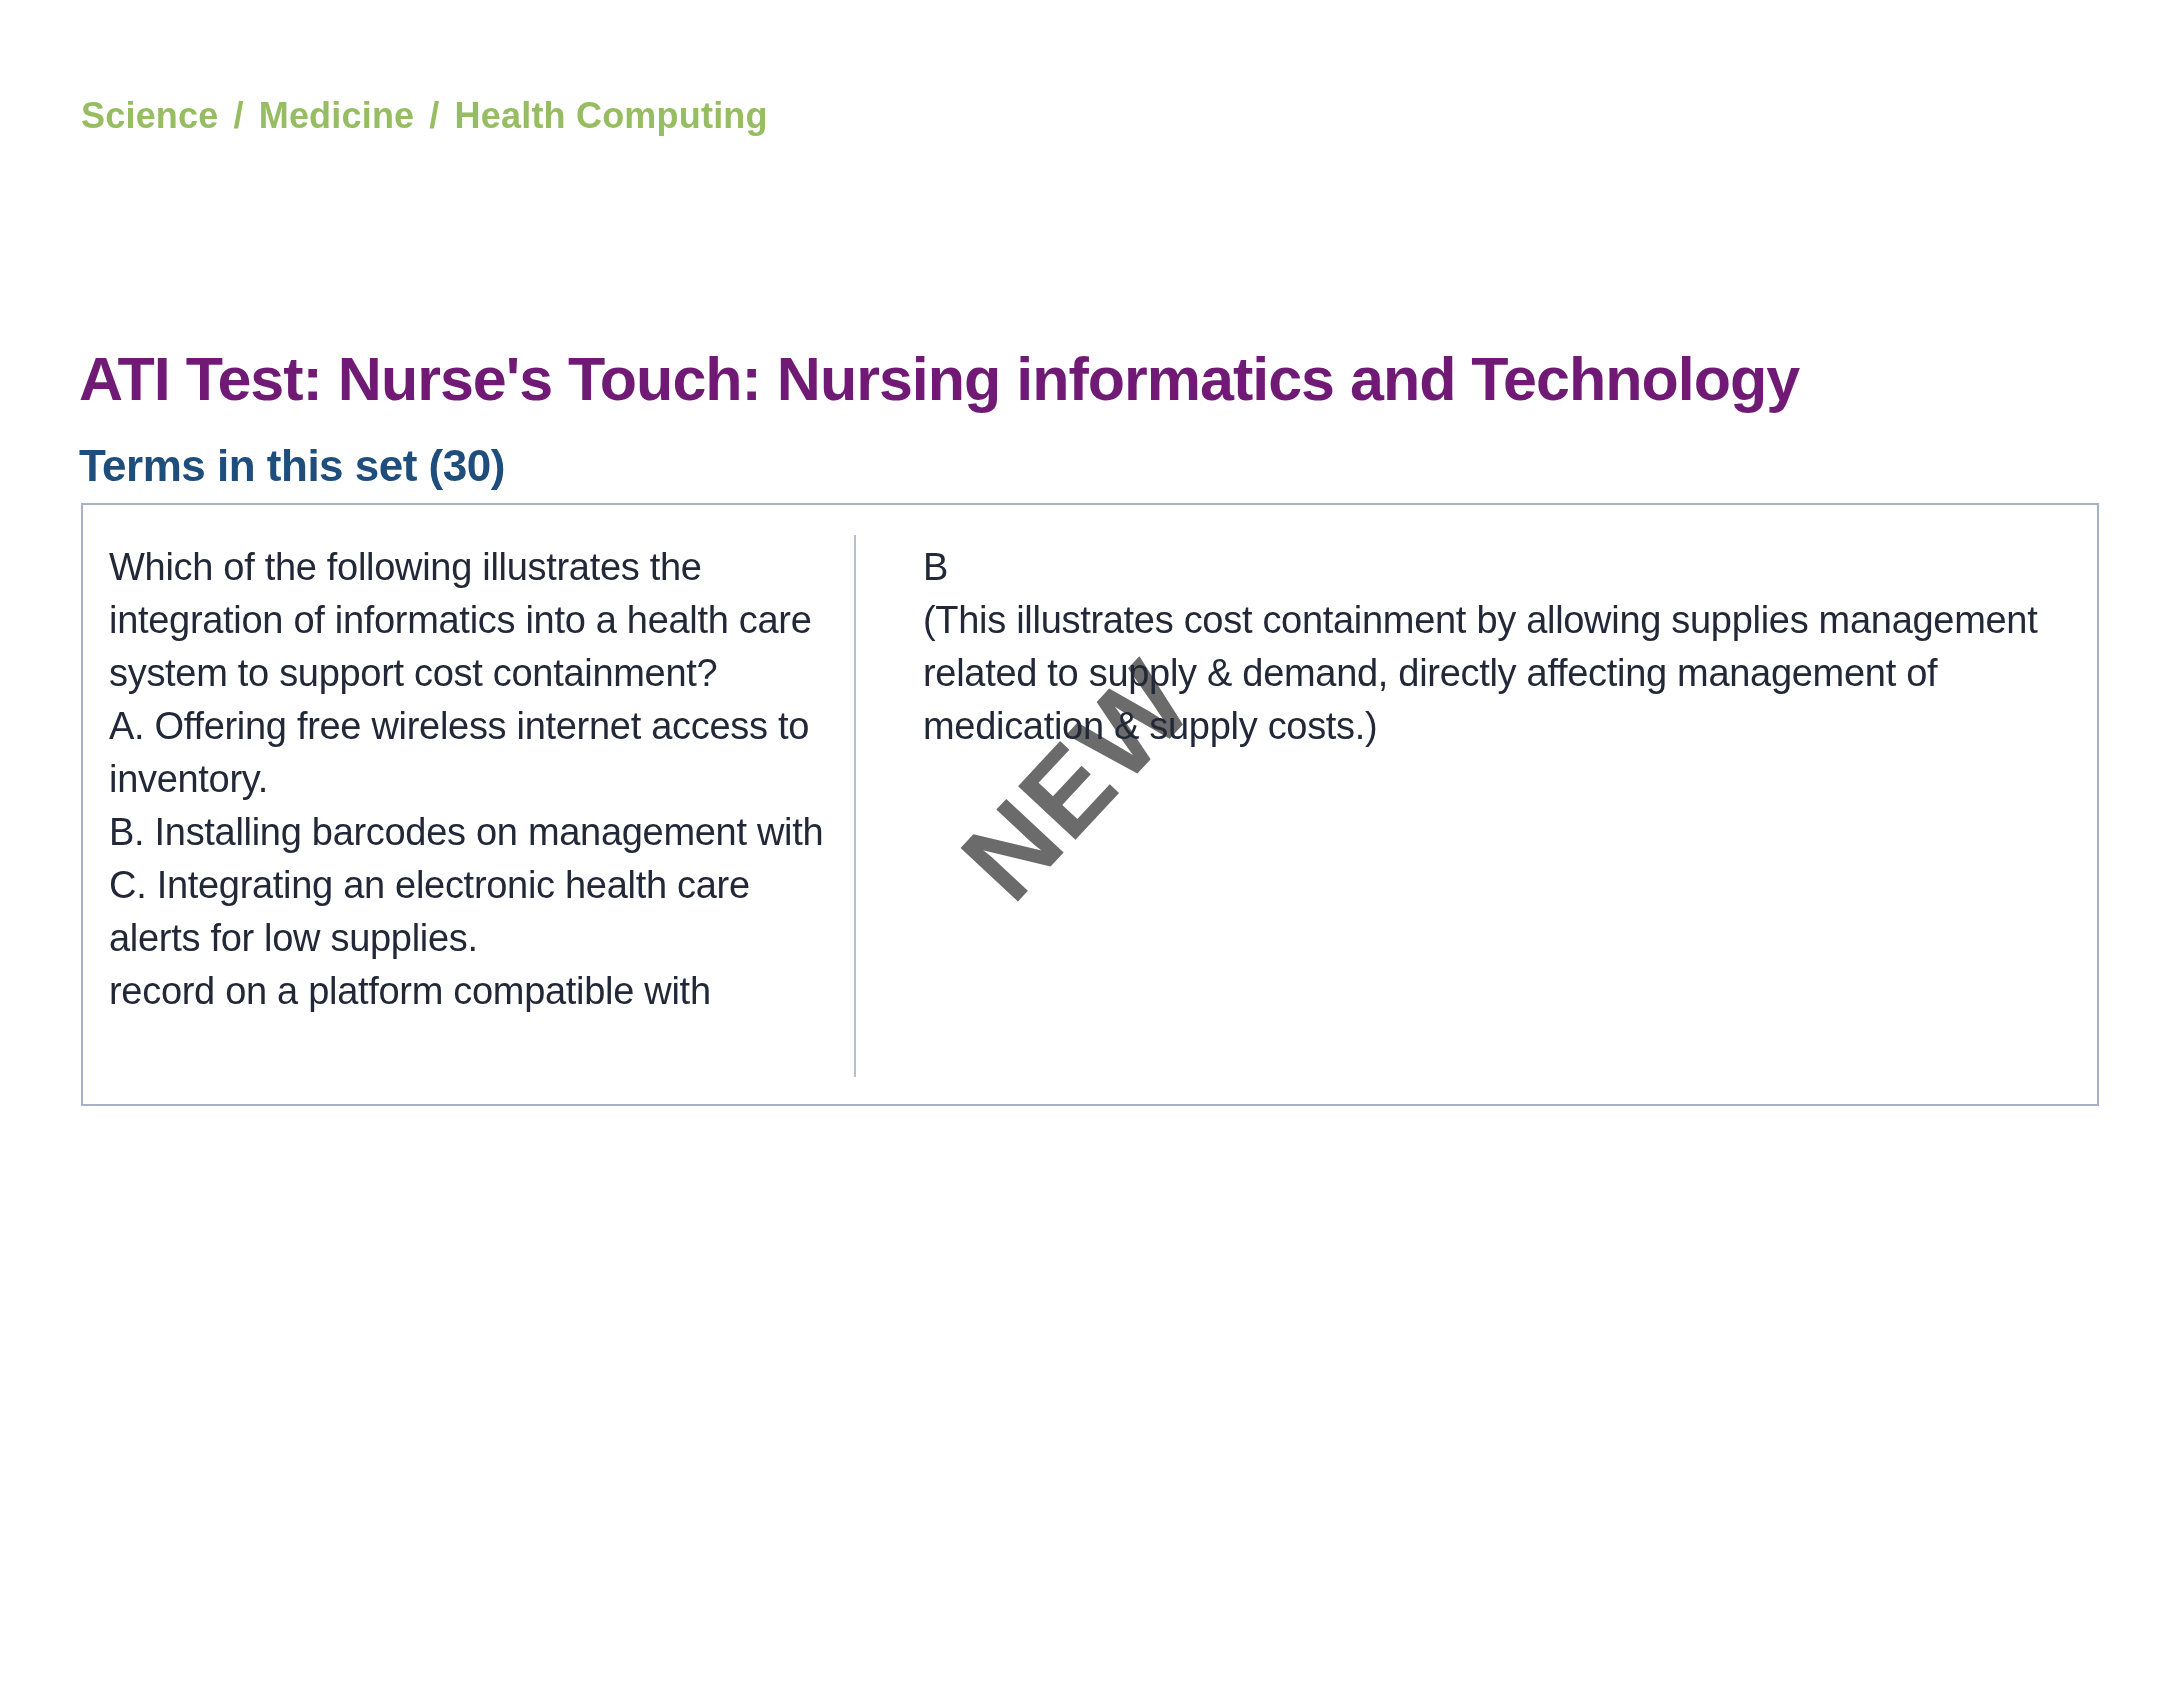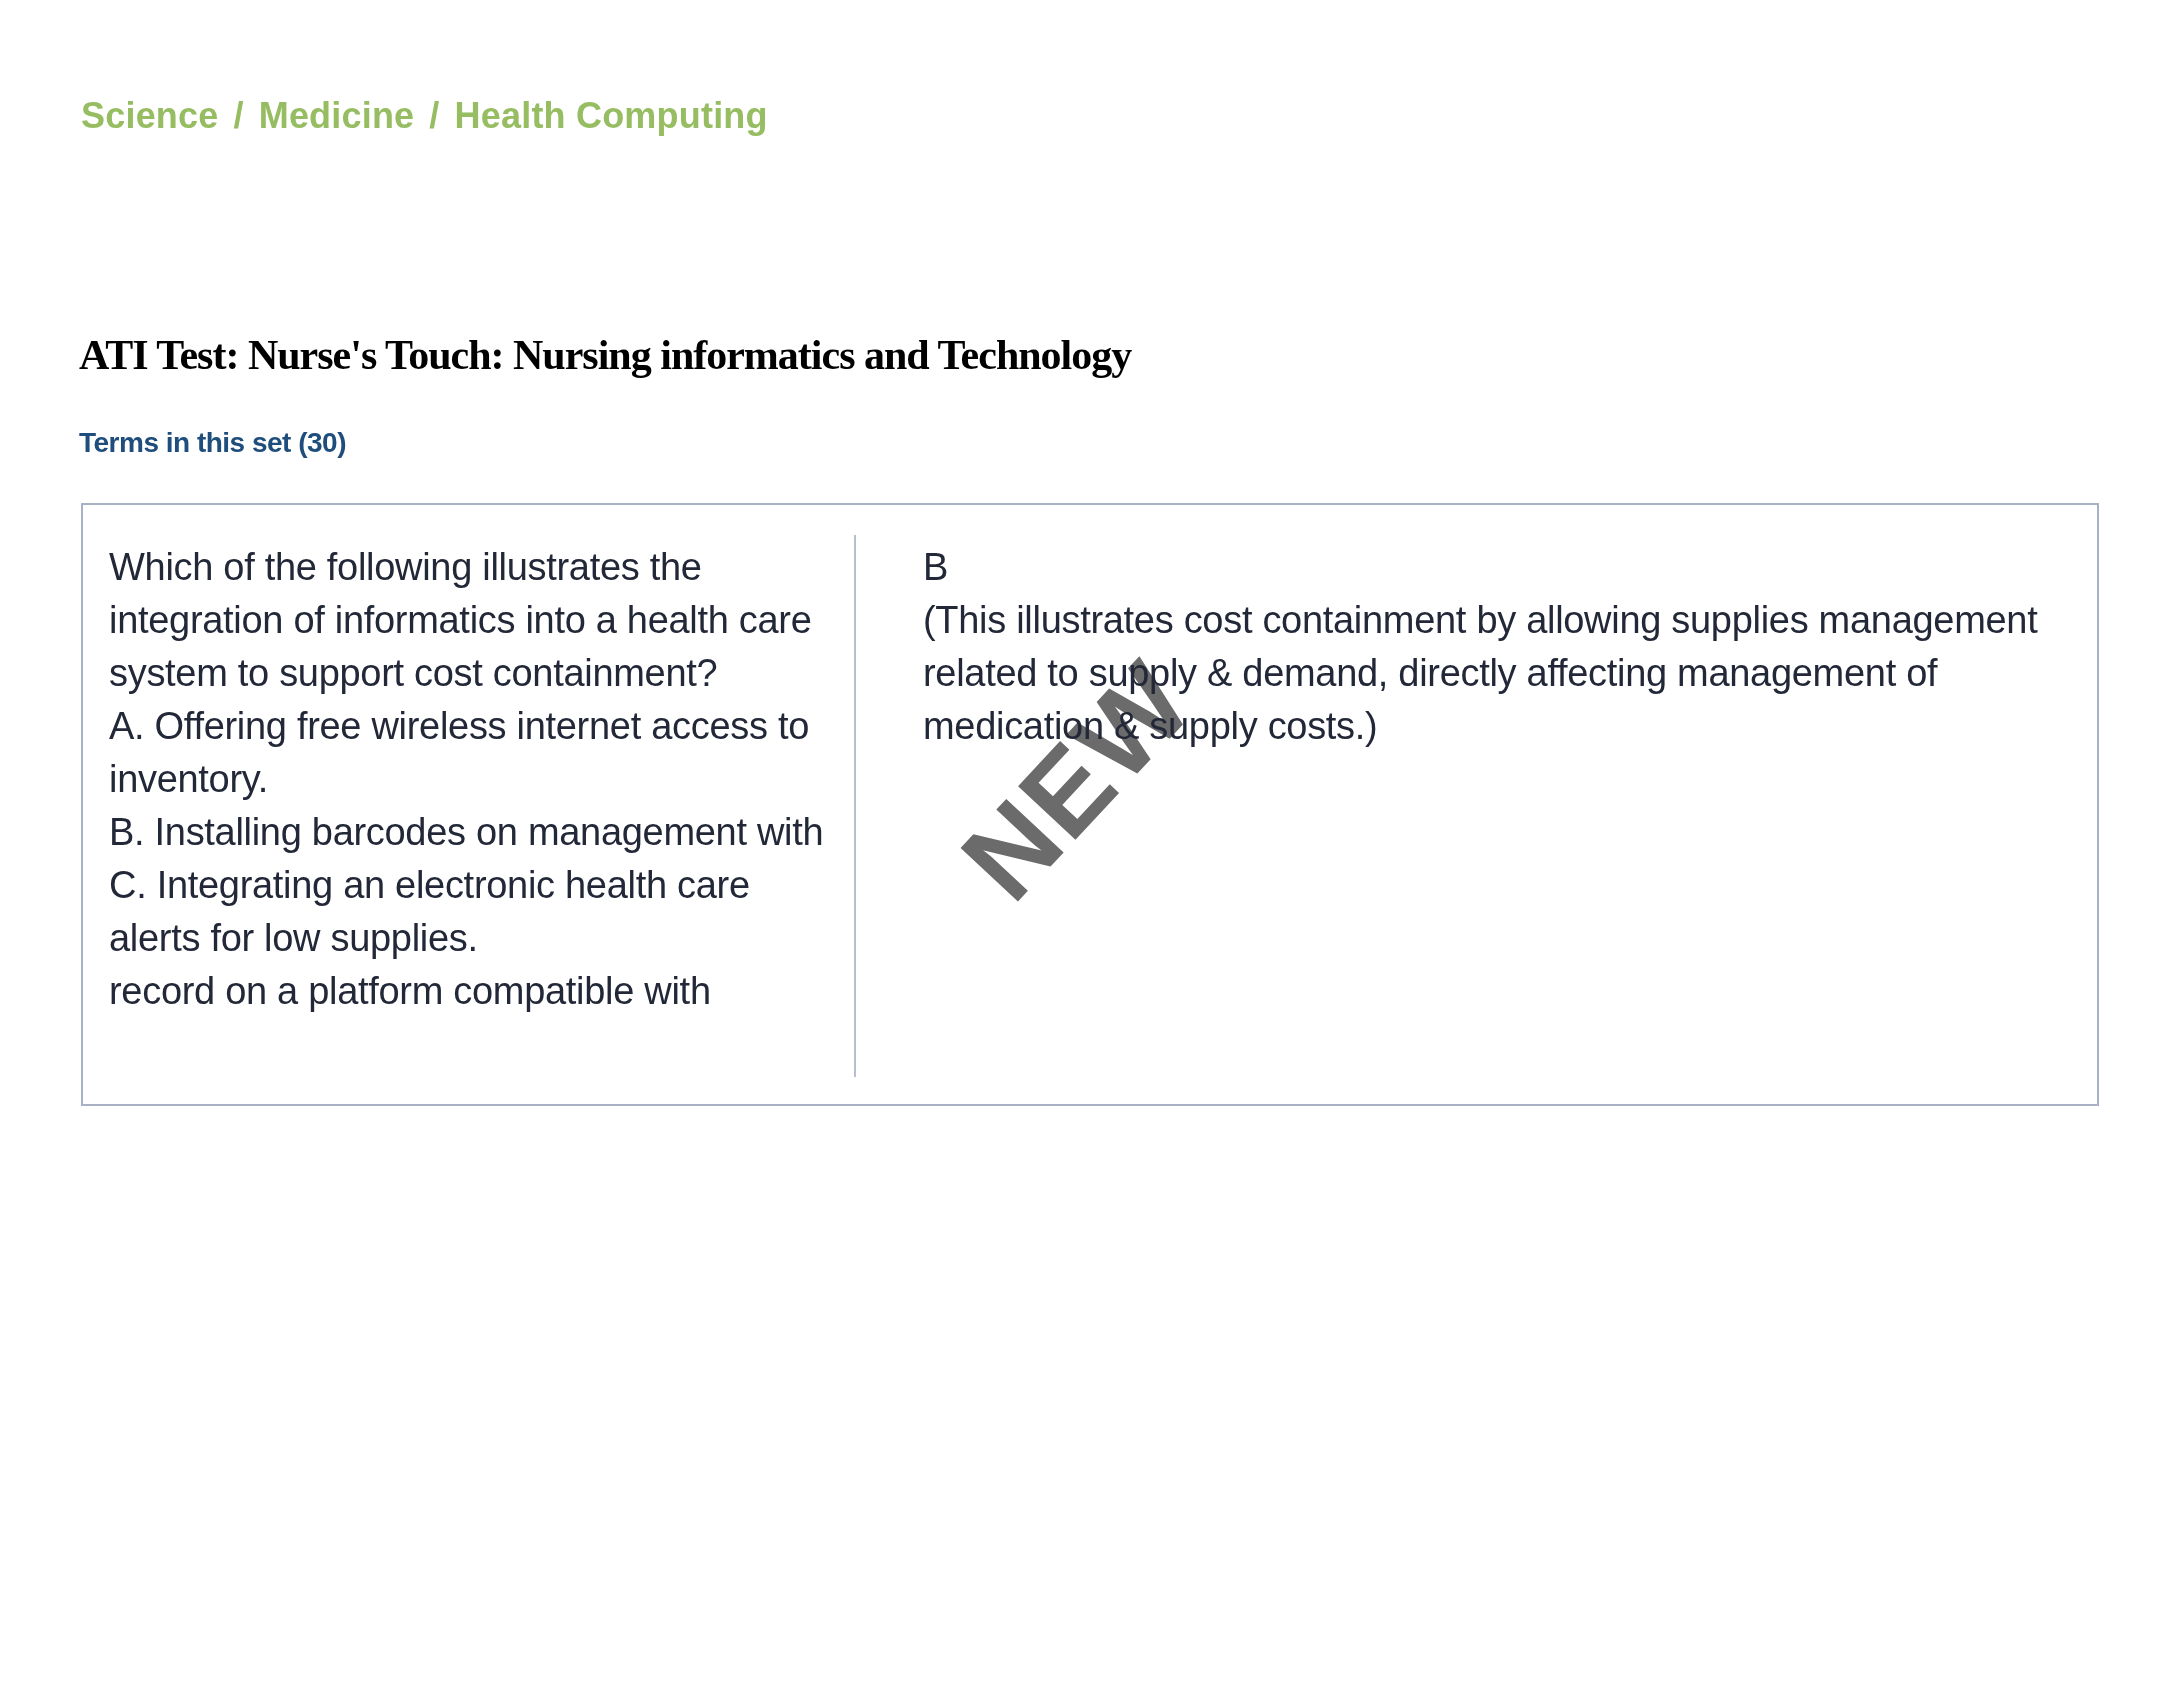--- a/index.html
+++ b/index.html
@@ -35,34 +35,33 @@
   .breadcrumb .sep {
     display: inline-block;
     margin: 0 15px;
   }
 
   
   .page-title {
     position: absolute;
     left: 79px;
     top: 303px;
-    font-size: 42px;
+    font-size: 61px;
     font-weight: bold;
-    color: #000000;
+    color: #701a75;
     letter-spacing: -1px;
     white-space: nowrap;
-    font-family: Liberation Serif, serif;
   }
 
   
   .page-subtitle {
     position: absolute;
     left: 79px;
     top: 404px;
-    font-size: 28px;
+    font-size: 44px;
     font-weight: bold;
     color: #1f4e7c;
     letter-spacing: -0.5px;
     white-space: nowrap;
   }
 
   
   .term-card {
     position: absolute;
     left: 81px;

